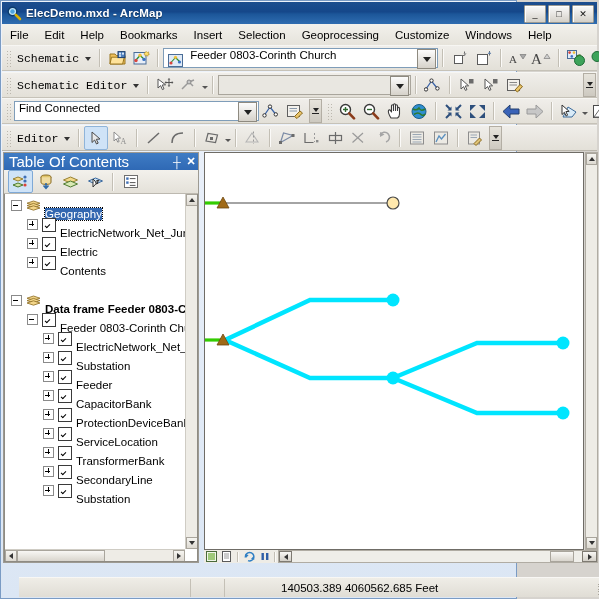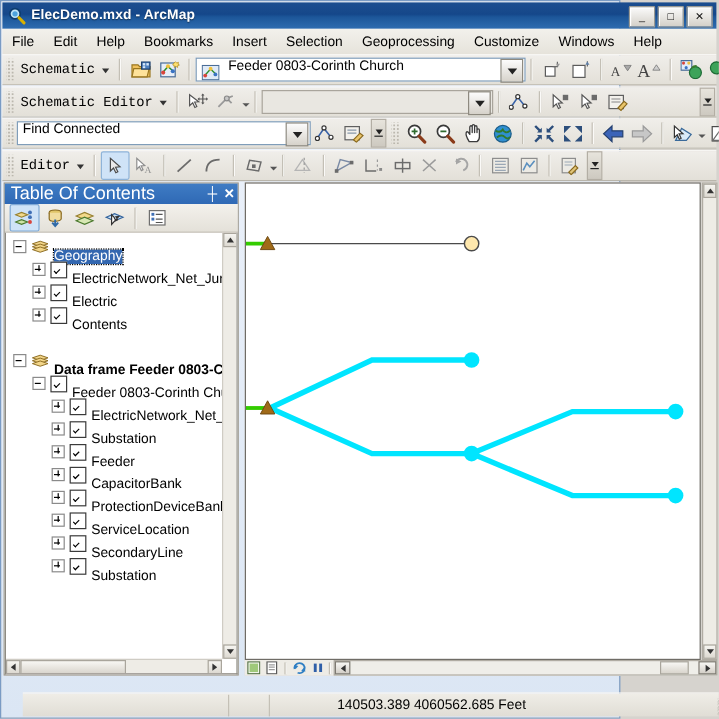--- a/index.html
+++ b/index.html
@@ -753,20 +753,26 @@
           <div class="trow">
             <span class="spacer" style="width: 38px;"></span>
             <span class="exp plus"></span>
             <span class="chk"></span>
             <span class="lbl">ServiceLocation</span>
           </div>
           <div class="trow">
             <span class="spacer" style="width: 38px;"></span>
             <span class="exp plus"></span>
             <span class="chk"></span>
+            <span class="lbl">TransformerBank</span>
+          </div>
+          <div class="trow">
+            <span class="spacer" style="width: 38px;"></span>
+            <span class="exp plus"></span>
+            <span class="chk"></span>
             <span class="lbl">SecondaryLine</span>
           </div>
           <div class="trow">
             <span class="spacer" style="width: 38px;"></span>
             <span class="exp plus"></span>
             <span class="chk"></span>
             <span class="lbl">Substation</span>
           </div>
         </div>
 

